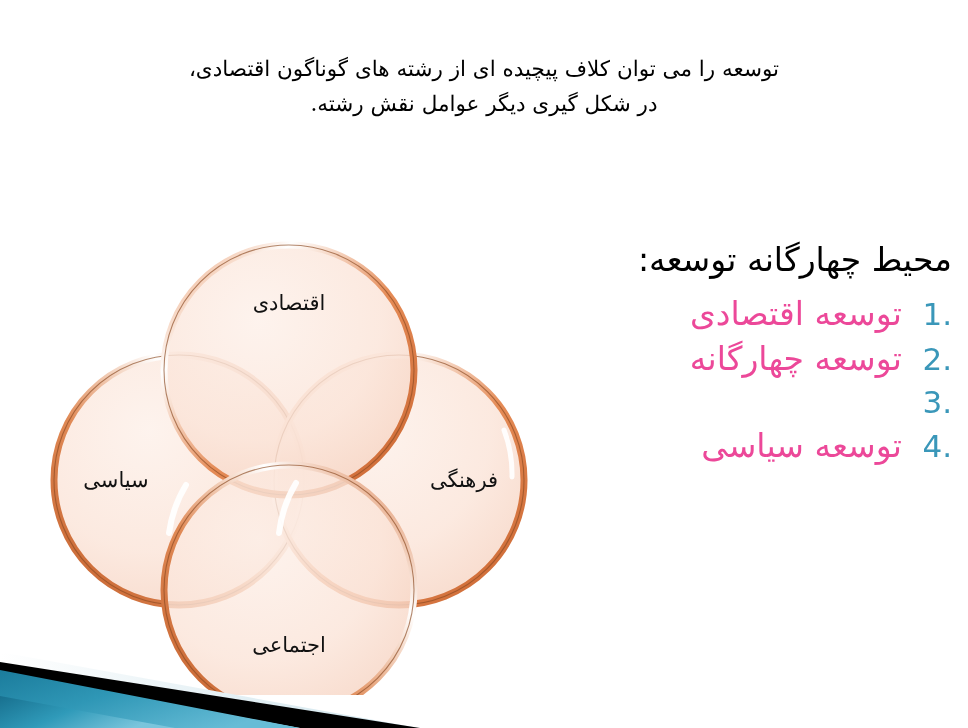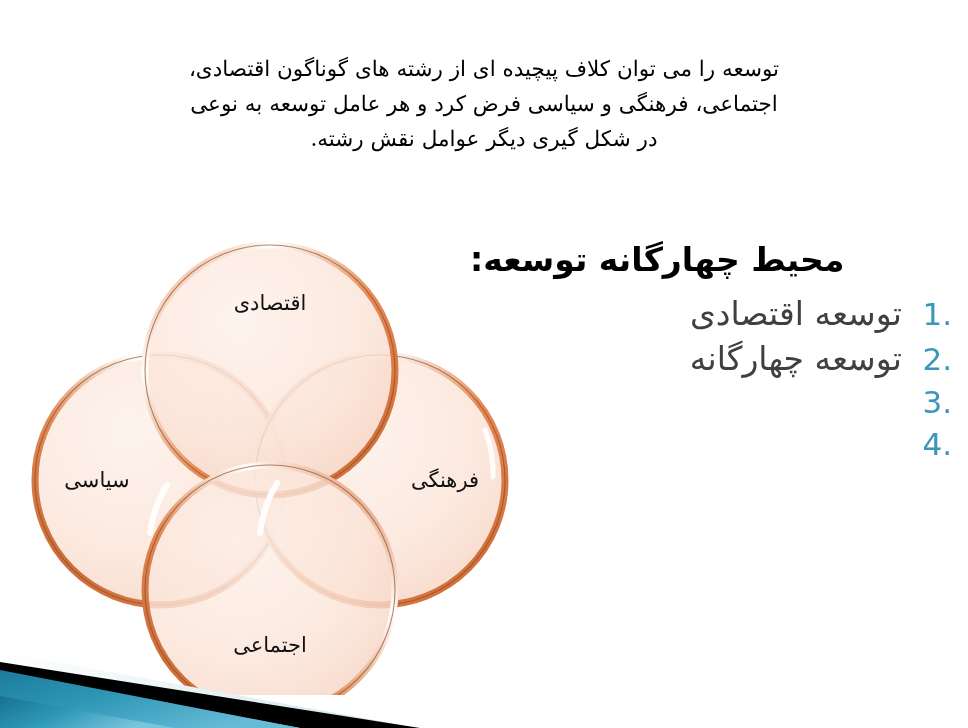--- a/index.html
+++ b/index.html
@@ -40,26 +40,26 @@
   .right-col {
     position: absolute;
     top: 240px;
     right: 16px;
     width: 500px;
     direction: rtl;
     text-align: right;
   }
   .dev-heading {
     font-family: "DejaVu Sans", "Liberation Sans", sans-serif;
-    font-weight: bold;
+    font-weight: normal;
     font-size: 33px;
     color: #000000;
     line-height: 1.2;
     padding-left: 18px;
-    text-align: left;
+    text-align: right;
     white-space: nowrap;
   }
   .dev-list {
     list-style: none;
     margin: 14px 0 0 0;
     padding: 0;
   }
   .dev-list li {
     display: flex;
     flex-direction: row;
@@ -76,28 +76,28 @@
     color: #3a97b9;
     direction: ltr;
     unicode-bidi: isolate;
     flex: 0 0 auto;
     min-width: 34px;
     text-align: right;
   }
   .item-text {
     font-family: "DejaVu Serif", "Liberation Serif", serif;
     font-size: 33px;
-    color: #404040;
+    color: #ec4899;
     white-space: nowrap;
   }
 
   
   .venn-wrap {
     position: absolute;
-    left: 15px;
+    left: 34px;
     top: 215px;
     width: 510px;
     height: 480px;
   }
   .venn-wrap svg { display: block; width: 100%; height: 100%; }
   .venn-label {
     font-family: "DejaVu Serif", "Liberation Serif", serif;
     font-size: 21px;
     fill: #111111;
     direction: rtl;
@@ -114,21 +114,20 @@
   }
   .corner-deco svg { display: block; width: 100%; height: 100%; }
 </style>
 </head>
 <body>
 
 <div id="slide">
 
   <div class="intro">
     <span class="intro-line l1">توسعه را می توان کلاف پیچیده ای از رشته های گوناگون اقتصادی،</span>
-    <span class="intro-line l2">اجتماعی، فرهنگی و  سیاسی فرض کرد و  هر  عامل توسعه به نوعی</span>
     <span class="intro-line l3">در شکل گیری دیگر عوامل نقش رشته.</span>
   </div>
 
   <div class="venn-wrap">
     <svg viewBox="0 0 510 480" xmlns="http://www.w3.org/2000/svg">
       <defs>
         <radialGradient id="bubbleFill" cx="38%" cy="30%" r="78%">
           <stop offset="0%" stop-color="#fdf0e9"></stop>
           <stop offset="62%" stop-color="#fbe4d8"></stop>
           <stop offset="100%" stop-color="#f6d2c0"></stop>
@@ -192,20 +191,21 @@
       </li>
       <li>
         <span class="num">2.</span>
         <span class="item-text">توسعه چهارگانه</span>
       </li>
       <li>
         <span class="num">3.</span>
       </li>
       <li>
         <span class="num">4.</span>
+        <span class="item-text">توسعه سیاسی</span>
       </li>
     </ol>
   </div>
 
   <div class="corner-deco">
     <svg viewBox="0 0 420 110" preserveAspectRatio="none" xmlns="http://www.w3.org/2000/svg">
       <defs>
         <linearGradient id="tealTop" x1="0%" y1="0%" x2="100%" y2="60%">
           <stop offset="0%" stop-color="#1b7c9c"></stop>
           <stop offset="45%" stop-color="#2f97b6"></stop>

